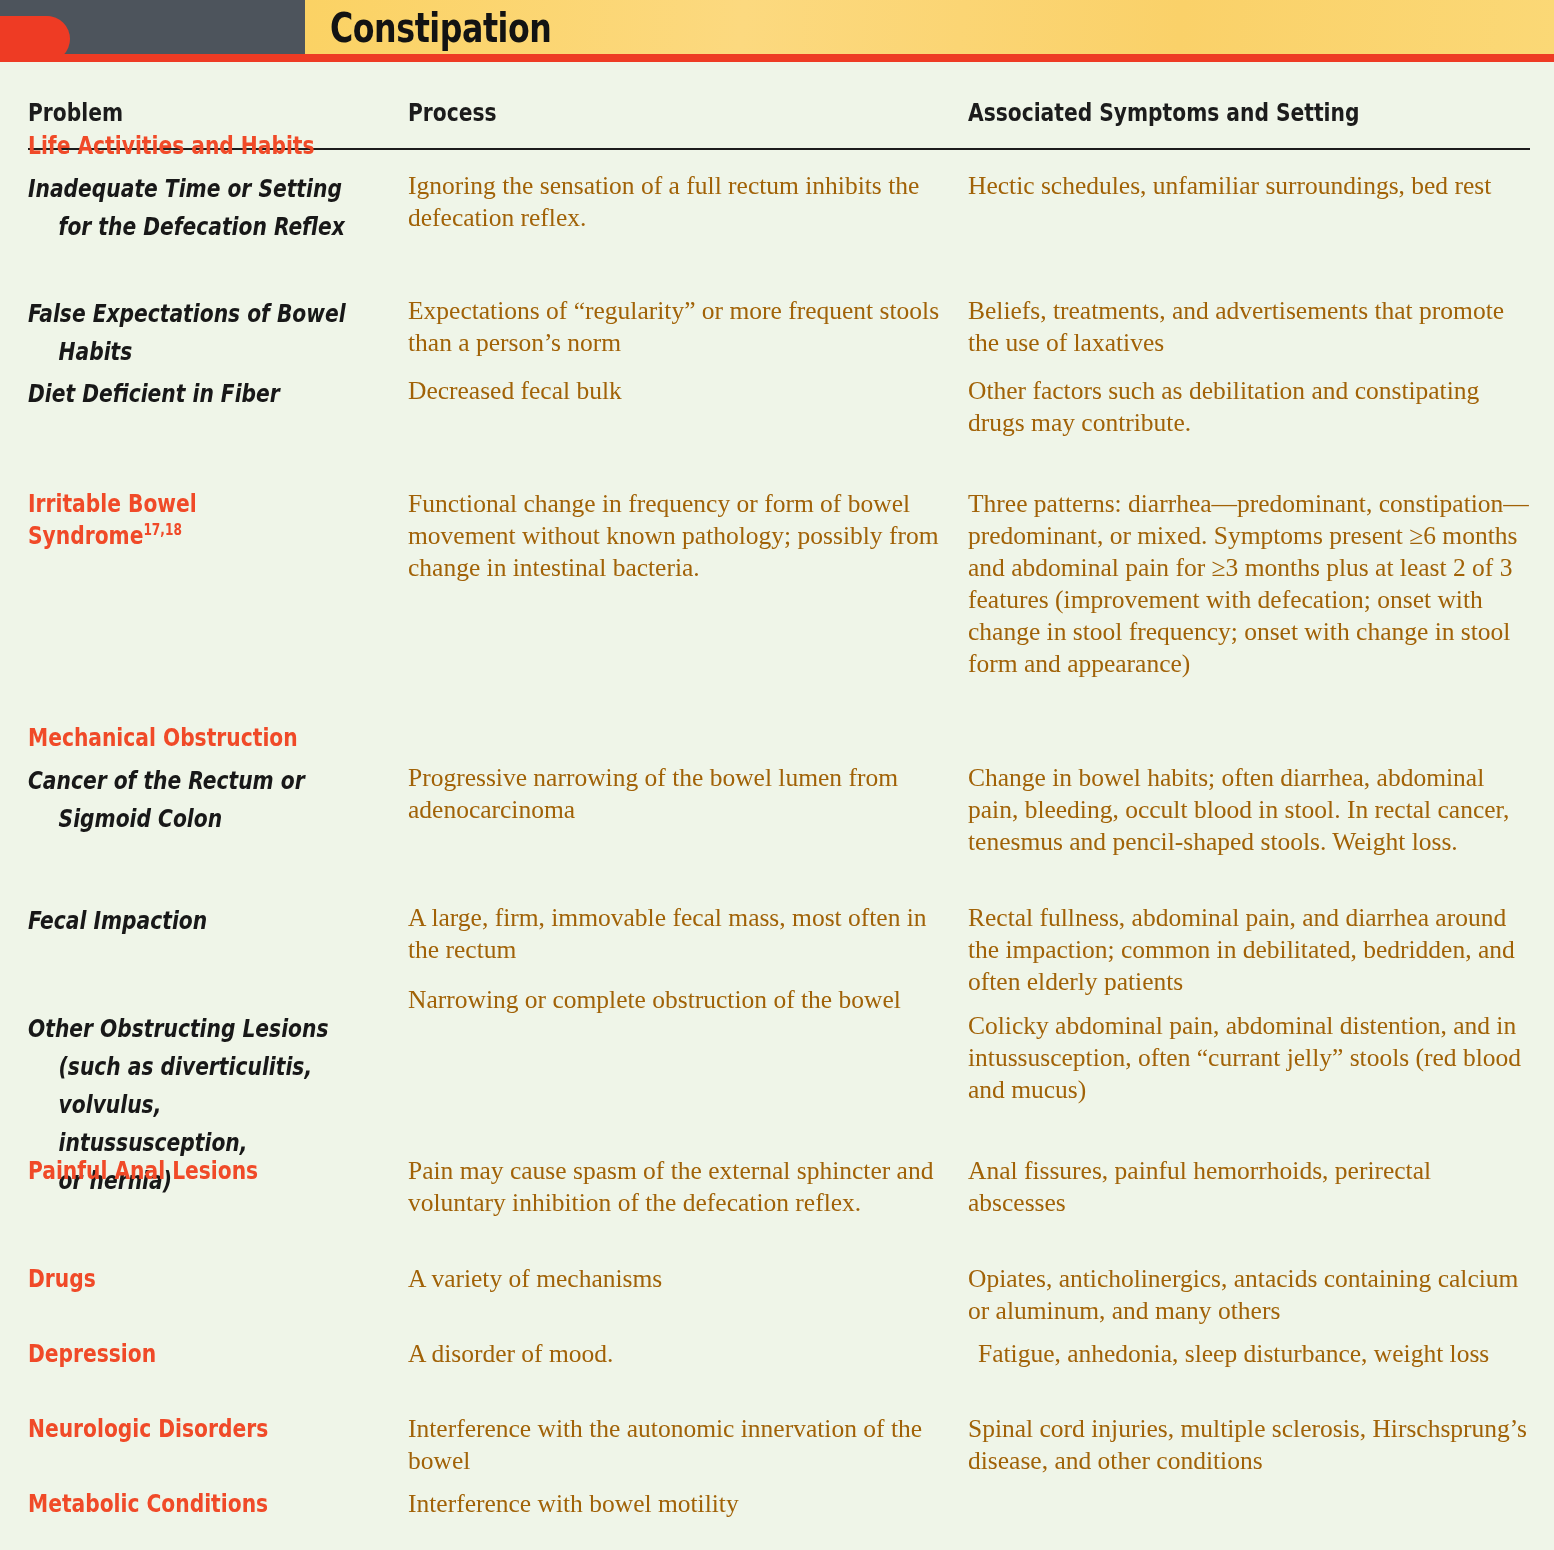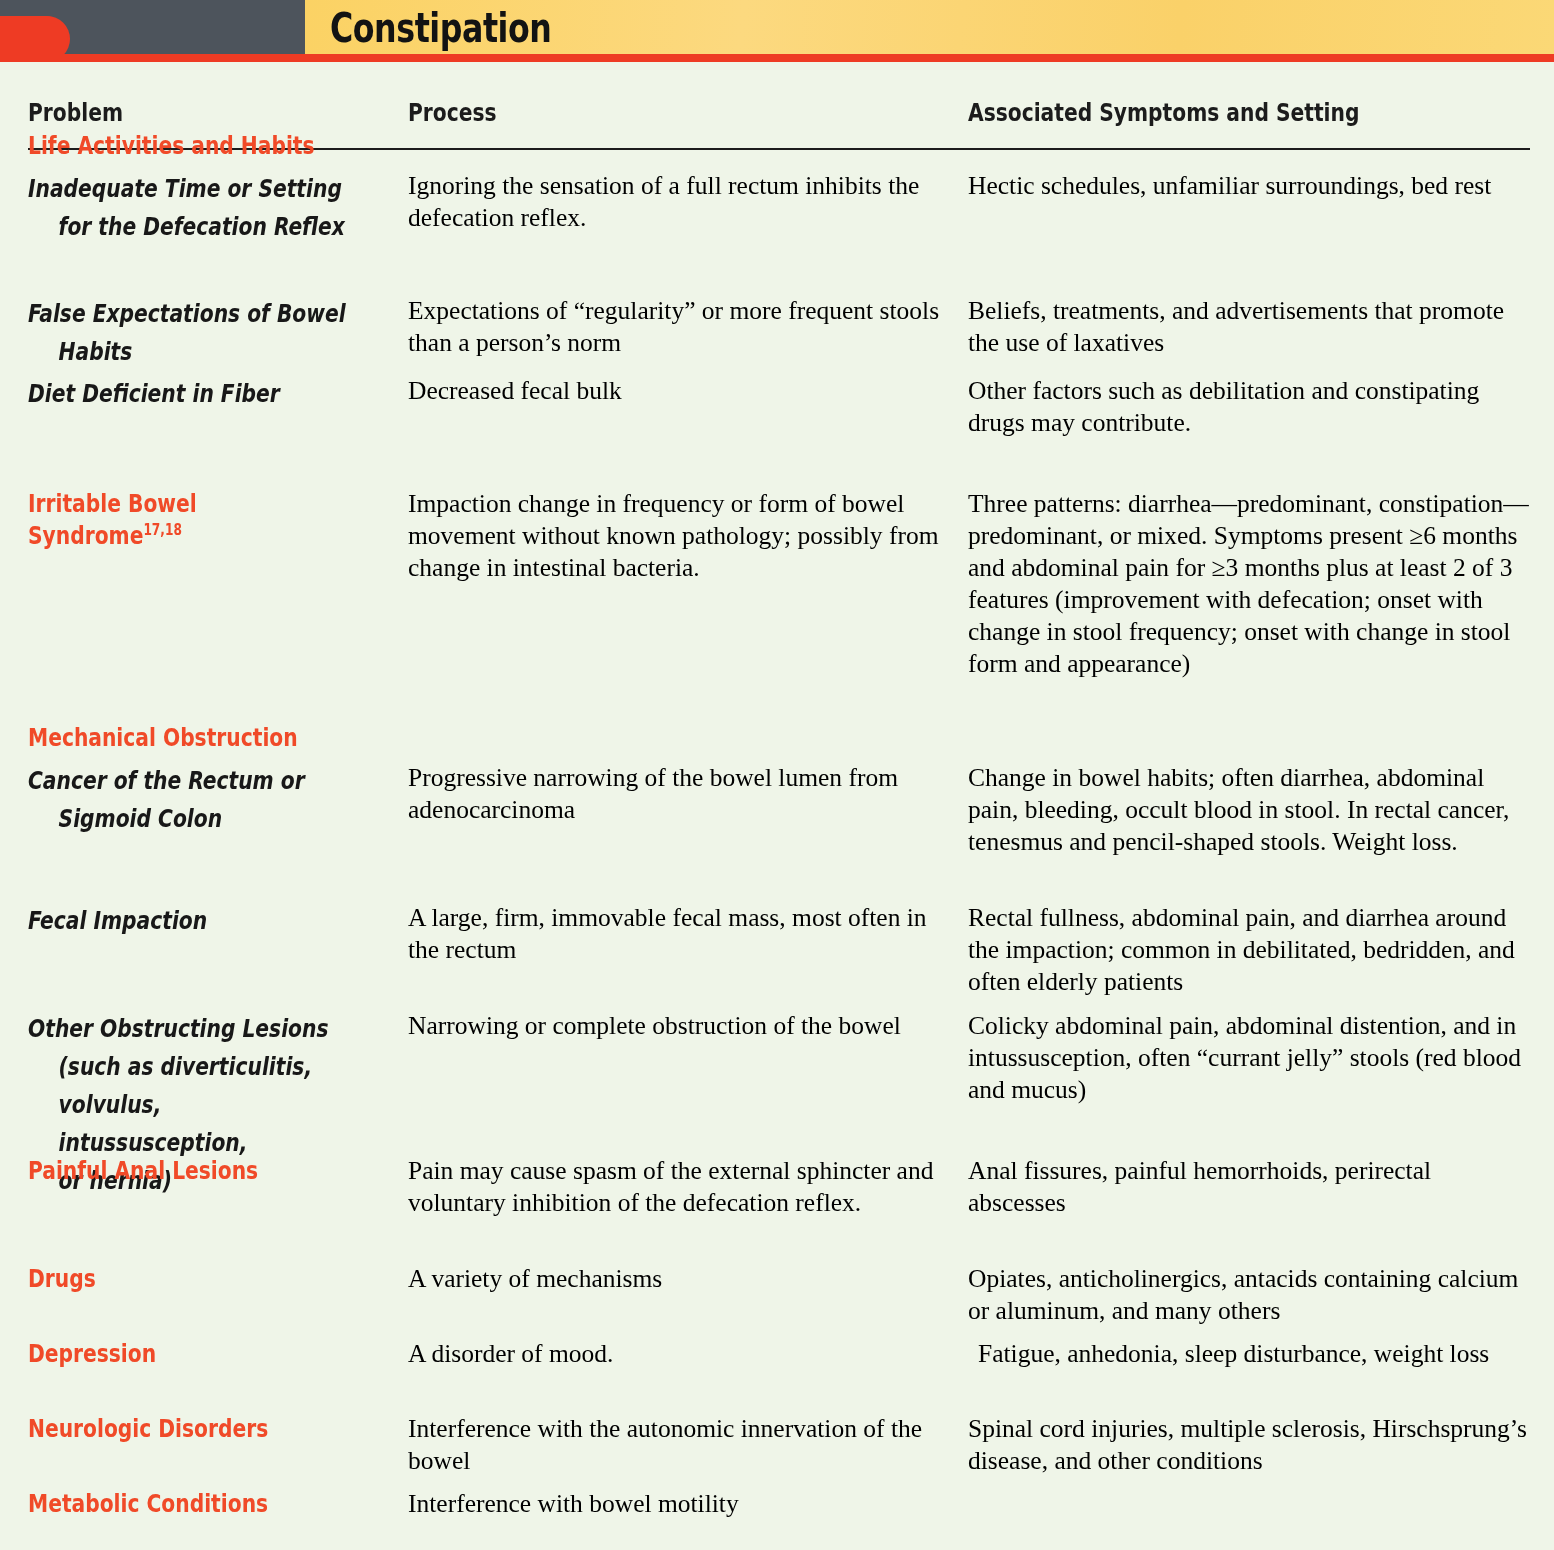--- a/index.html
+++ b/index.html
@@ -151,21 +151,21 @@
     transform: scaleX(0.9);
     transform-origin: left center;
   }
   .problem-item .ind {
     display: block;
     padding-left: 34px;
   }
   .serif {
     font-family: "Liberation Serif", "DejaVu Serif", serif;
     font-size: 25.5px;
-    color: #000000;
+    color: #a16207;
     line-height: 32px;
   }
 </style>
 </head>
 <body>
 
 <div class="banner">
   <div class="banner-gray"></div>
   <div class="banner-yellow"></div>
   <div class="banner-red-tab"></div>
@@ -196,41 +196,41 @@
         <span class="ind">Habits</span>
       </div>
       <div class="blk col2 serif" style="top: 175px;">Expectations of “regularity” or more frequent stools than a person’s norm</div>
       <div class="blk col3 serif" style="top: 175px;">Beliefs, treatments, and advertisements that promote the use of laxatives</div>
       <div class="blk col1 problem-item" style="top: 255px;">
         <span style="display: block;">Diet Deficient in Fiber</span>
       </div>
       <div class="blk col2 serif" style="top: 255px;">Decreased fecal bulk</div>
       <div class="blk col3 serif" style="top: 255px;">Other factors such as debilitation and constipating drugs may contribute.</div>
       <div class="blk col1 section-head wrap" style="top: 368px;">Irritable Bowel Syndrome<sup>17,18</sup></div>
-      <div class="blk col2 serif" style="top: 368px;">Impaction change in frequency or form of bowel movement without known pathology; possibly from change in intestinal bacteria.</div>
+      <div class="blk col2 serif" style="top: 368px;">Functional change in frequency or form of bowel movement without known pathology; possibly from change in intestinal bacteria.</div>
       <div class="blk col3 serif" style="top: 368px;">Three patterns: diarrhea—predominant, constipation—predominant, or mixed. Symptoms present ≥6 months and abdominal pain for ≥3 months plus at least 2 of 3 features (improvement with defecation; onset with change in stool frequency; onset with change in stool form and appearance)</div>
       <div class="blk col1 section-head" style="top: 602px;">Mechanical Obstruction</div>
       <div class="blk col1 problem-item" style="top: 642px;">
         <span style="display: block;">Cancer of the Rectum or</span>
         <span class="ind">Sigmoid Colon</span>
       </div>
       <div class="blk col2 serif" style="top: 642px;">Progressive narrowing of the bowel lumen from adenocarcinoma</div>
       <div class="blk col3 serif" style="top: 642px;">Change in bowel habits; often diarrhea, abdominal pain, bleeding, occult blood in stool. In rectal cancer, tenesmus and pencil-shaped stools. Weight loss.</div>
       <div class="blk col1 problem-item" style="top: 782px;">
         <span style="display: block;">Fecal Impaction</span>
       </div>
       <div class="blk col2 serif" style="top: 782px;">A large, firm, immovable fecal mass, most often in the rectum</div>
       <div class="blk col3 serif" style="top: 782px;">Rectal fullness, abdominal pain, and diarrhea around the impaction; common in debilitated, bedridden, and often elderly patients</div>
       <div class="blk col1 problem-item" style="top: 890px;">
         <span style="display: block;">Other Obstructing Lesions</span>
         <span class="ind">(such as diverticulitis,</span>
         <span class="ind">volvulus, intussusception,</span>
         <span class="ind">or hernia)</span>
       </div>
-      <div class="blk col2 serif" style="top: 890px;">Narrowing or complete obstruction of the bowel</div>
+      <div class="blk col2 serif" style="top: 864px;">Narrowing or complete obstruction of the bowel</div>
       <div class="blk col3 serif" style="top: 890px;">Colicky abdominal pain, abdominal distention, and in intussusception, often “currant jelly” stools (red blood and mucus)</div>
       <div class="blk col1 section-head" style="top: 1035px;">Painful Anal Lesions</div>
       <div class="blk col2 serif" style="top: 1035px;">Pain may cause spasm of the external sphincter and voluntary inhibition of the defecation reflex.</div>
       <div class="blk col3 serif" style="top: 1035px;">Anal fissures, painful hemorrhoids, perirectal abscesses</div>
       <div class="blk col1 section-head" style="top: 1143px;">Drugs</div>
       <div class="blk col2 serif" style="top: 1143px;">A variety of mechanisms</div>
       <div class="blk col3 serif" style="top: 1143px;">Opiates, anticholinergics, antacids containing calcium or aluminum, and many others</div>
       <div class="blk col1 section-head" style="top: 1218px;">Depression</div>
       <div class="blk col2 serif" style="top: 1218px;">A disorder of mood.</div>
       <div class="blk col3 serif" style="top: 1218px; margin-left: 10px;">Fatigue, anhedonia, sleep disturbance, weight loss</div>

